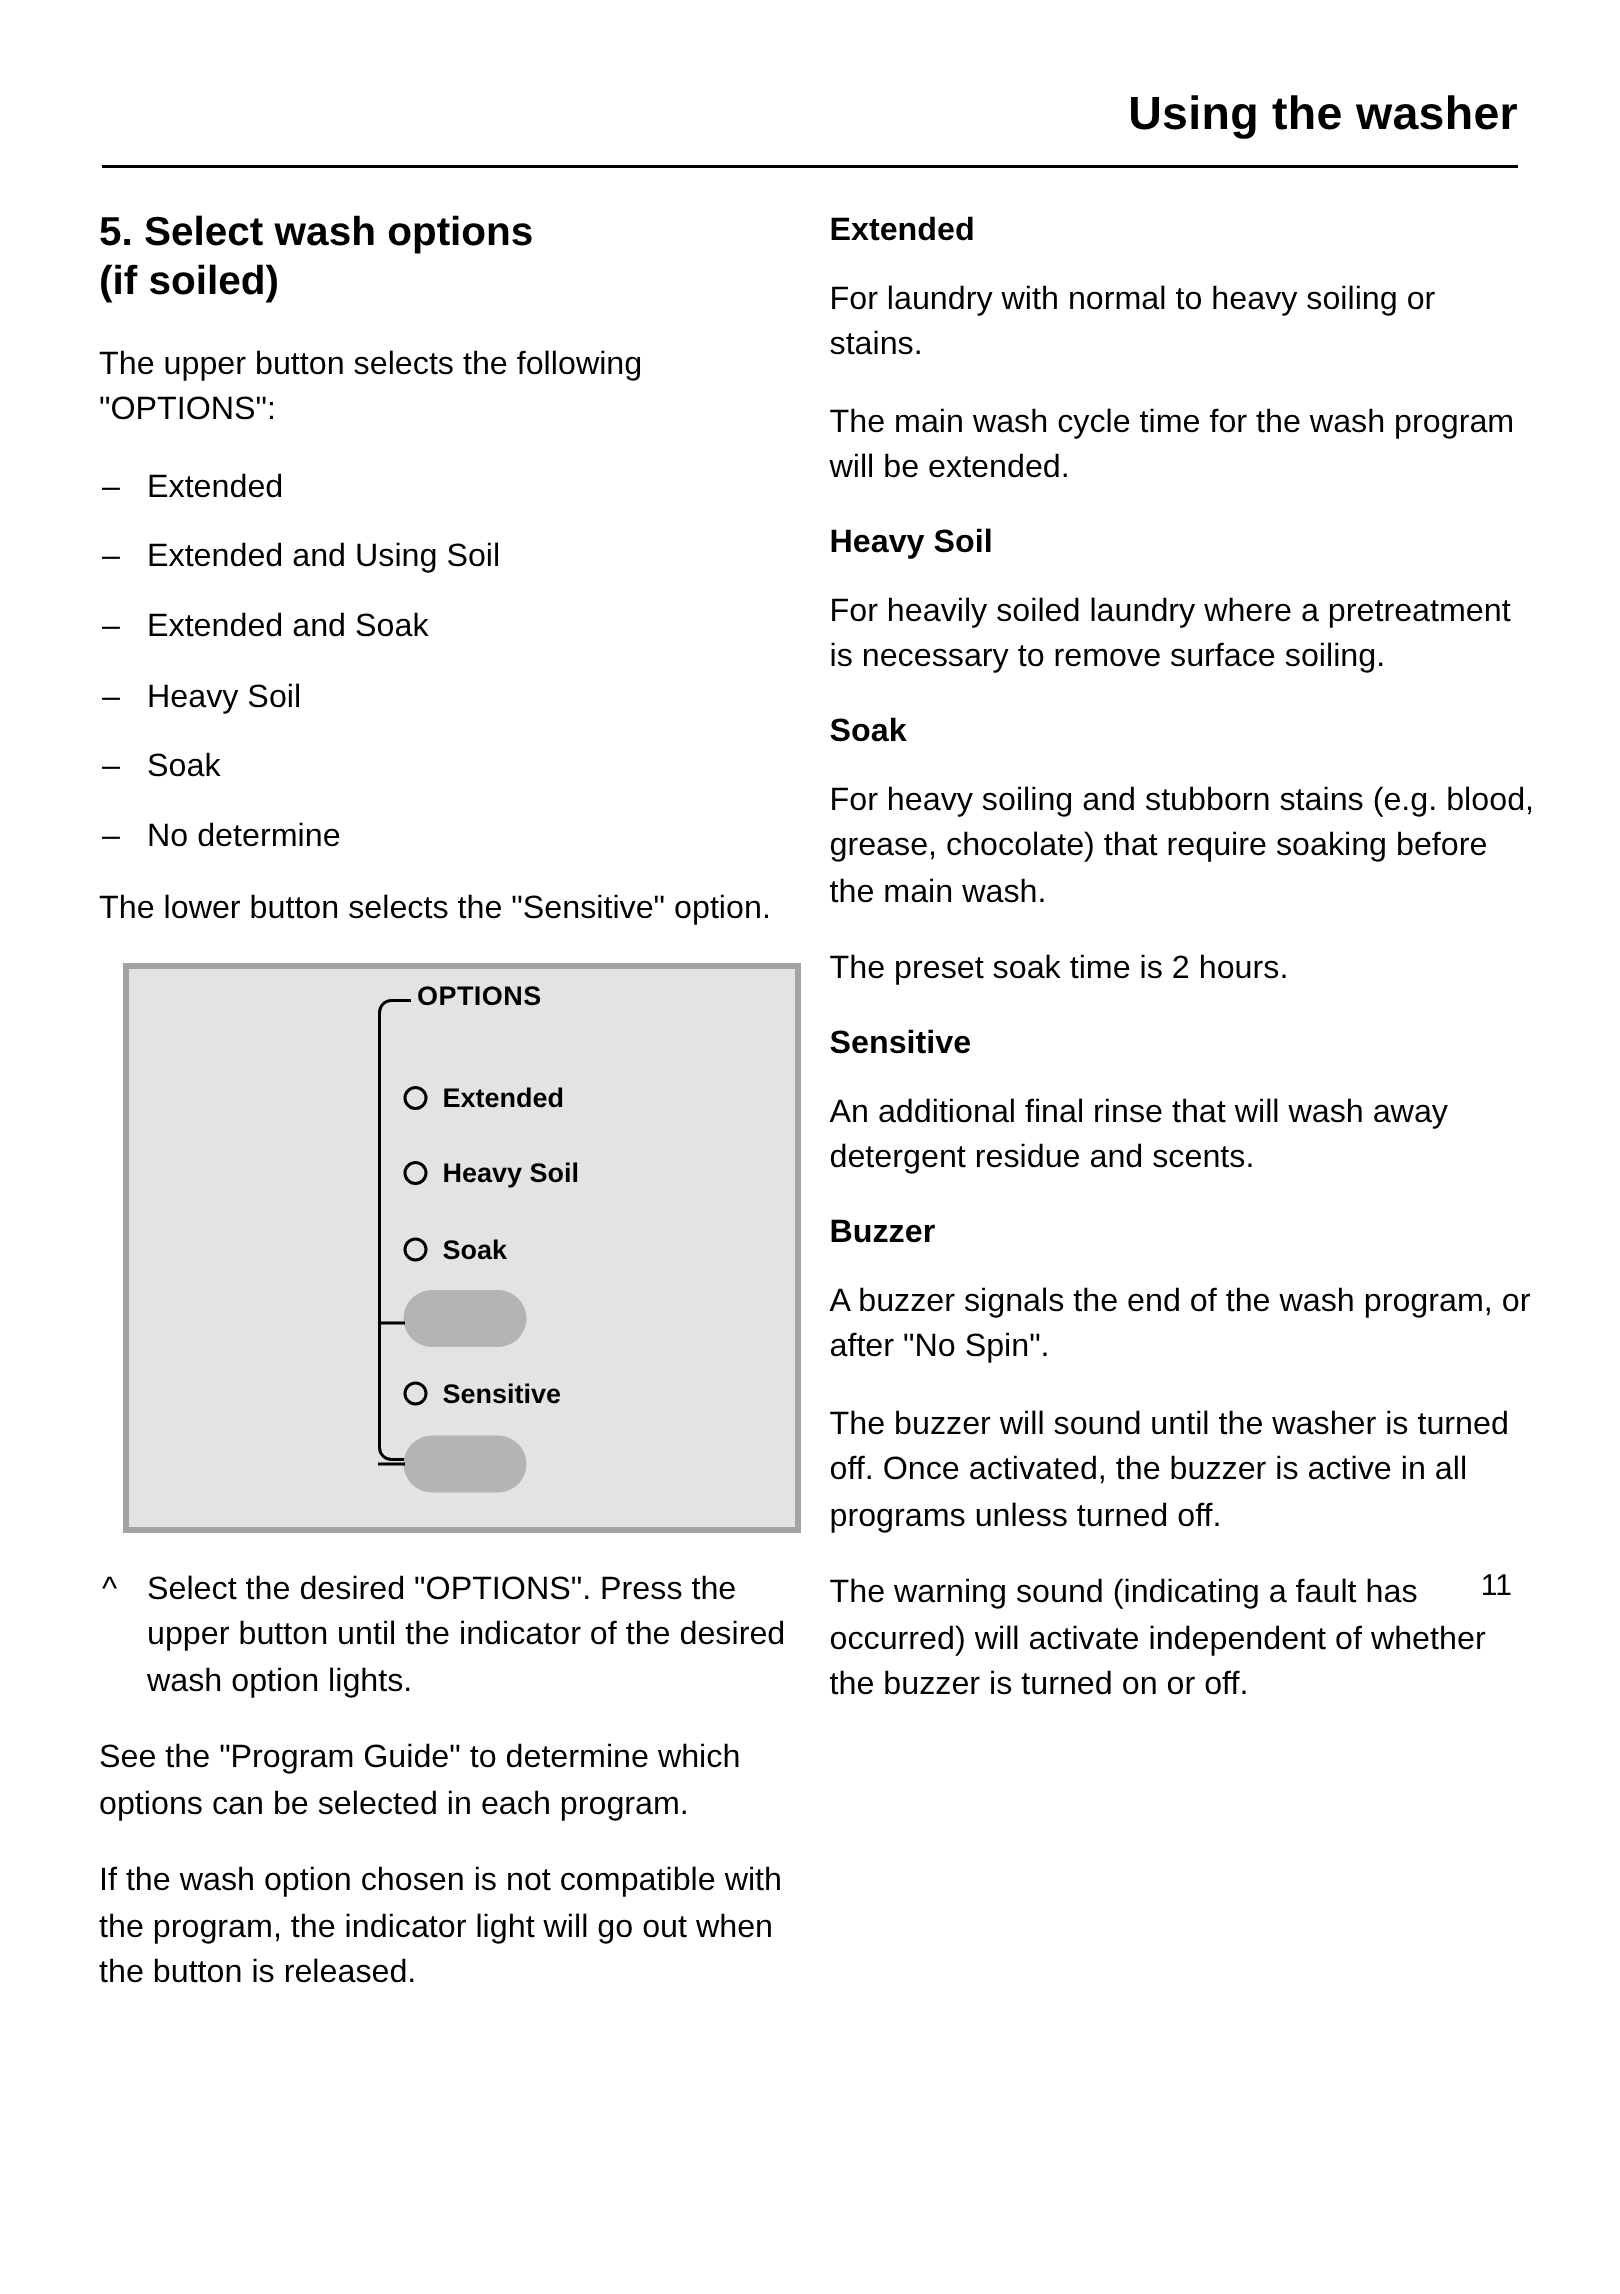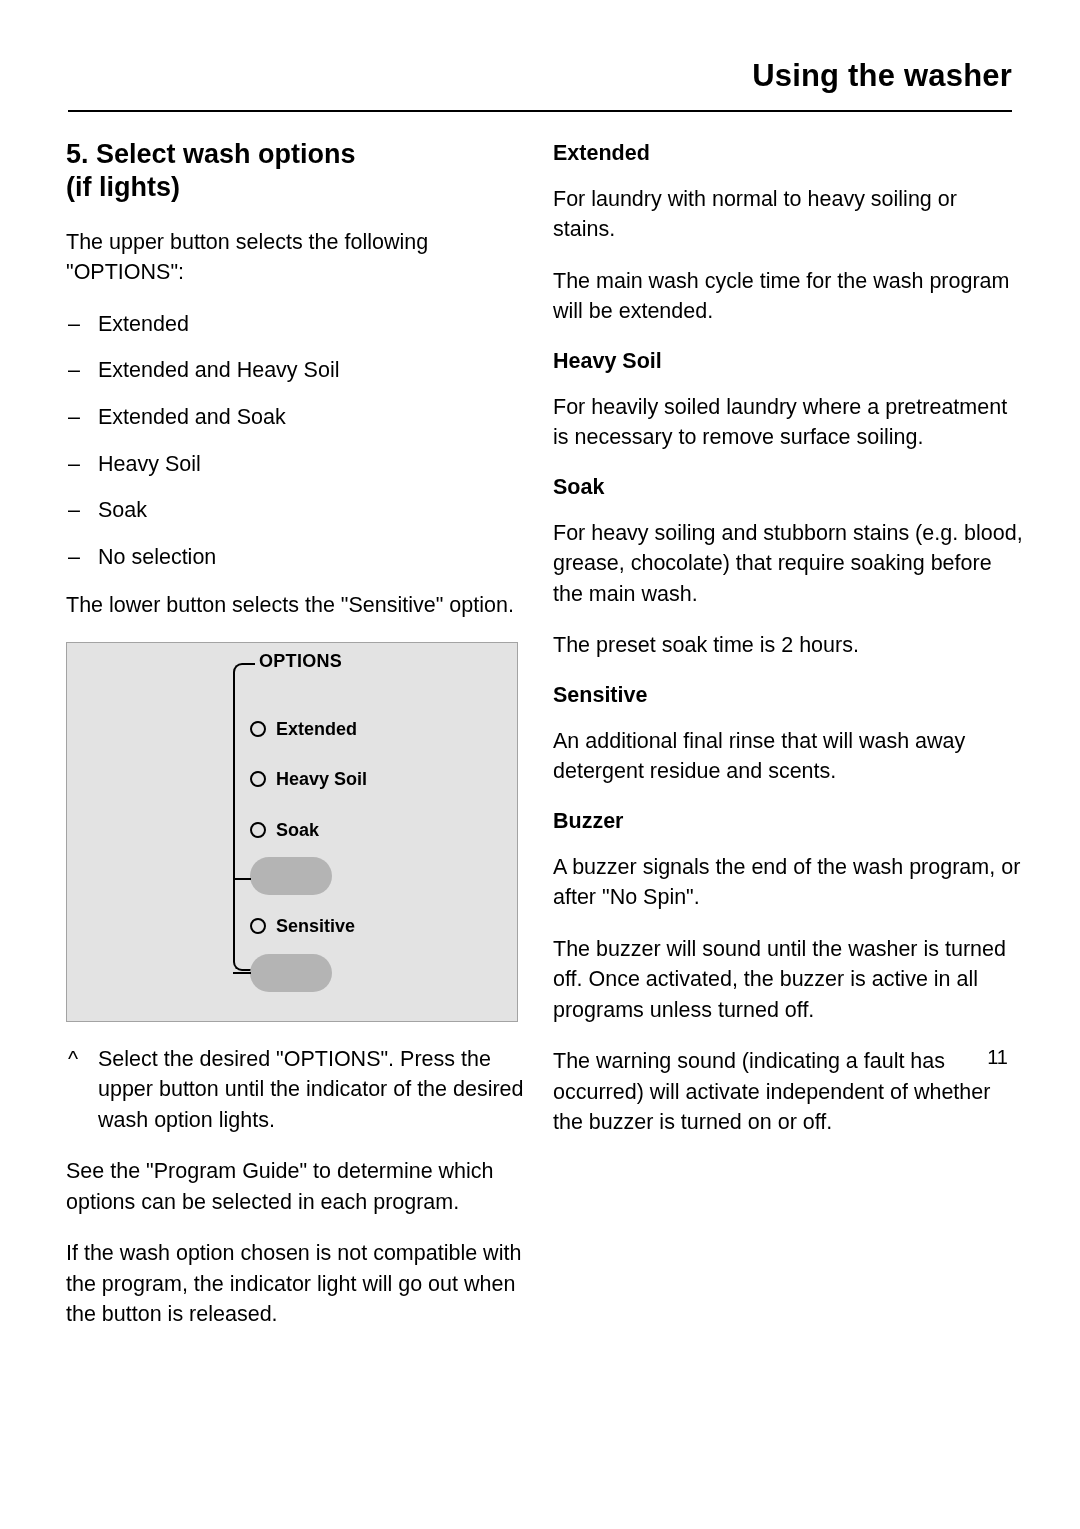--- a/index.html
+++ b/index.html
@@ -76,24 +76,24 @@
     left: 2px;
     top: 0;
   }
   h2.sub {
     font-size: 21.5px;
     font-weight: bold;
     margin: 0 0 16px 0;
     line-height: 1.3;
   }
   .panel {
-    margin: 8px 0 22px 0;
+    margin: 8px 0 22px 16px;
     width: 452px;
     height: 380px;
-    border: 1px solid #a3a3a3;
+    border: 4px solid #a3a3a3;
     background: #e3e3e3;
     position: relative;
     box-sizing: border-box;
   }
   .panel .brk {
     position: absolute;
     left: 166px;
     top: 20px;
     width: 22px;
     height: 308px;
@@ -169,32 +169,32 @@
 
 <div class="page">
 
   <div class="header-title">Using the washer</div>
   <div class="header-rule"></div>
 
   <div class="col-left">
 
     <h1 class="section-title">
       <span>5. Select wash options</span><br>
-      <span>(if lights)</span>
+      <span>(if soiled)</span>
     </h1>
 
     <p class="body">The upper button selects the following "OPTIONS":</p>
 
     <ul class="bullets">
       <li><span class="dash">–</span><span>Extended</span></li>
-      <li><span class="dash">–</span><span>Extended and Heavy Soil</span></li>
+      <li><span class="dash">–</span><span>Extended and Using Soil</span></li>
       <li><span class="dash">–</span><span>Extended and Soak</span></li>
       <li><span class="dash">–</span><span>Heavy Soil</span></li>
       <li><span class="dash">–</span><span>Soak</span></li>
-      <li><span class="dash">–</span><span>No selection</span></li>
+      <li><span class="dash">–</span><span>No determine</span></li>
     </ul>
 
     <p class="body">The lower button selects the "Sensitive" option.</p>
 
     <div class="panel">
       <div class="brk"></div>
       <div class="opt-title">OPTIONS</div>
 
       <div class="row" style="top:76px;">
         <span class="led"></span>

